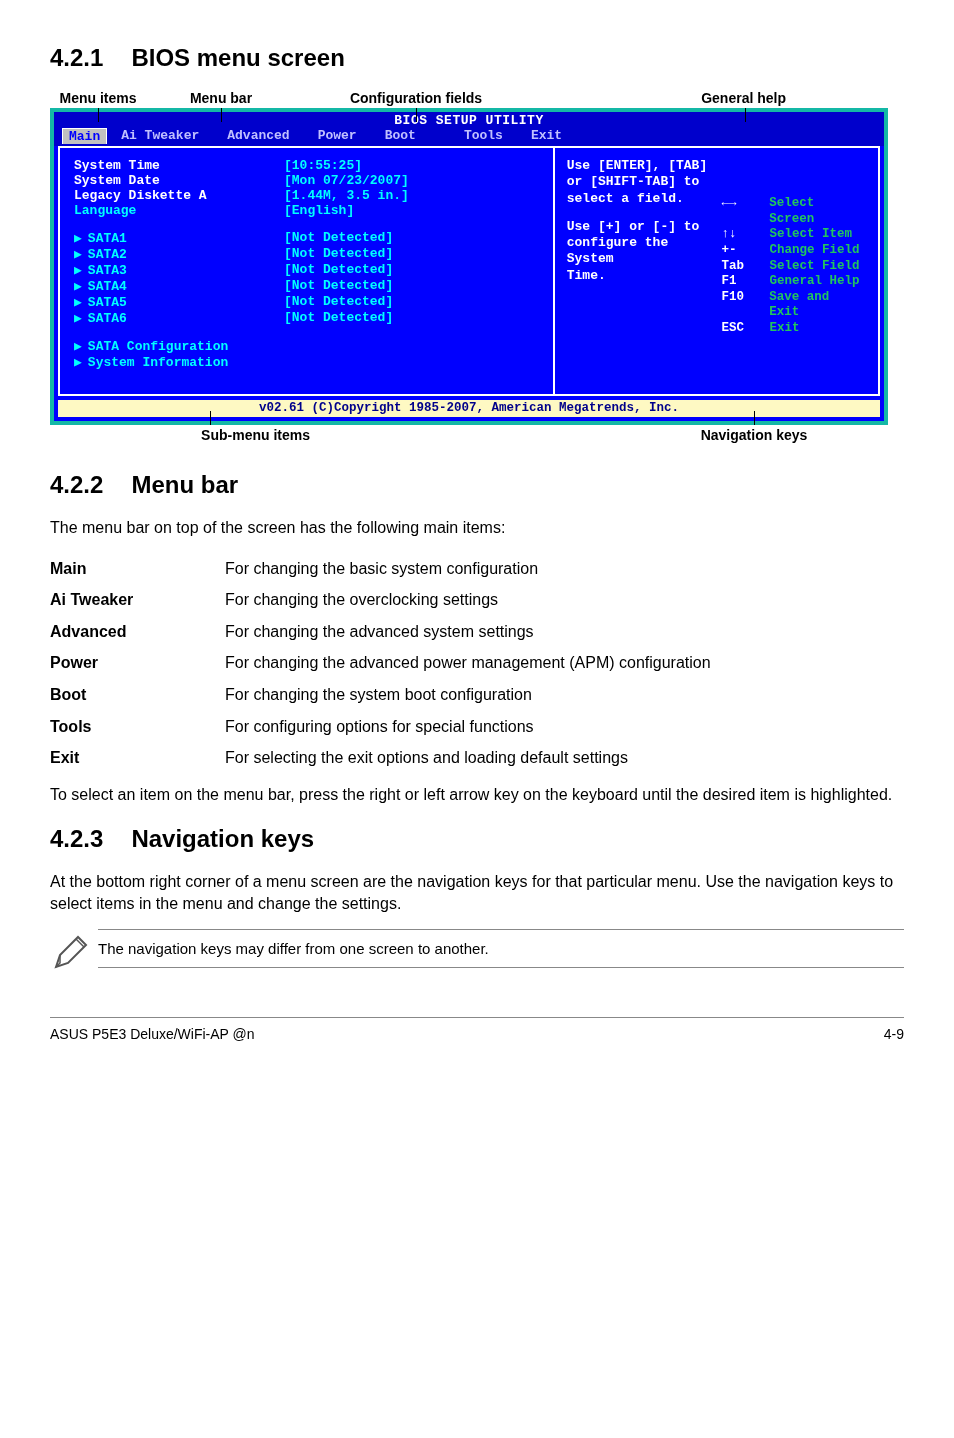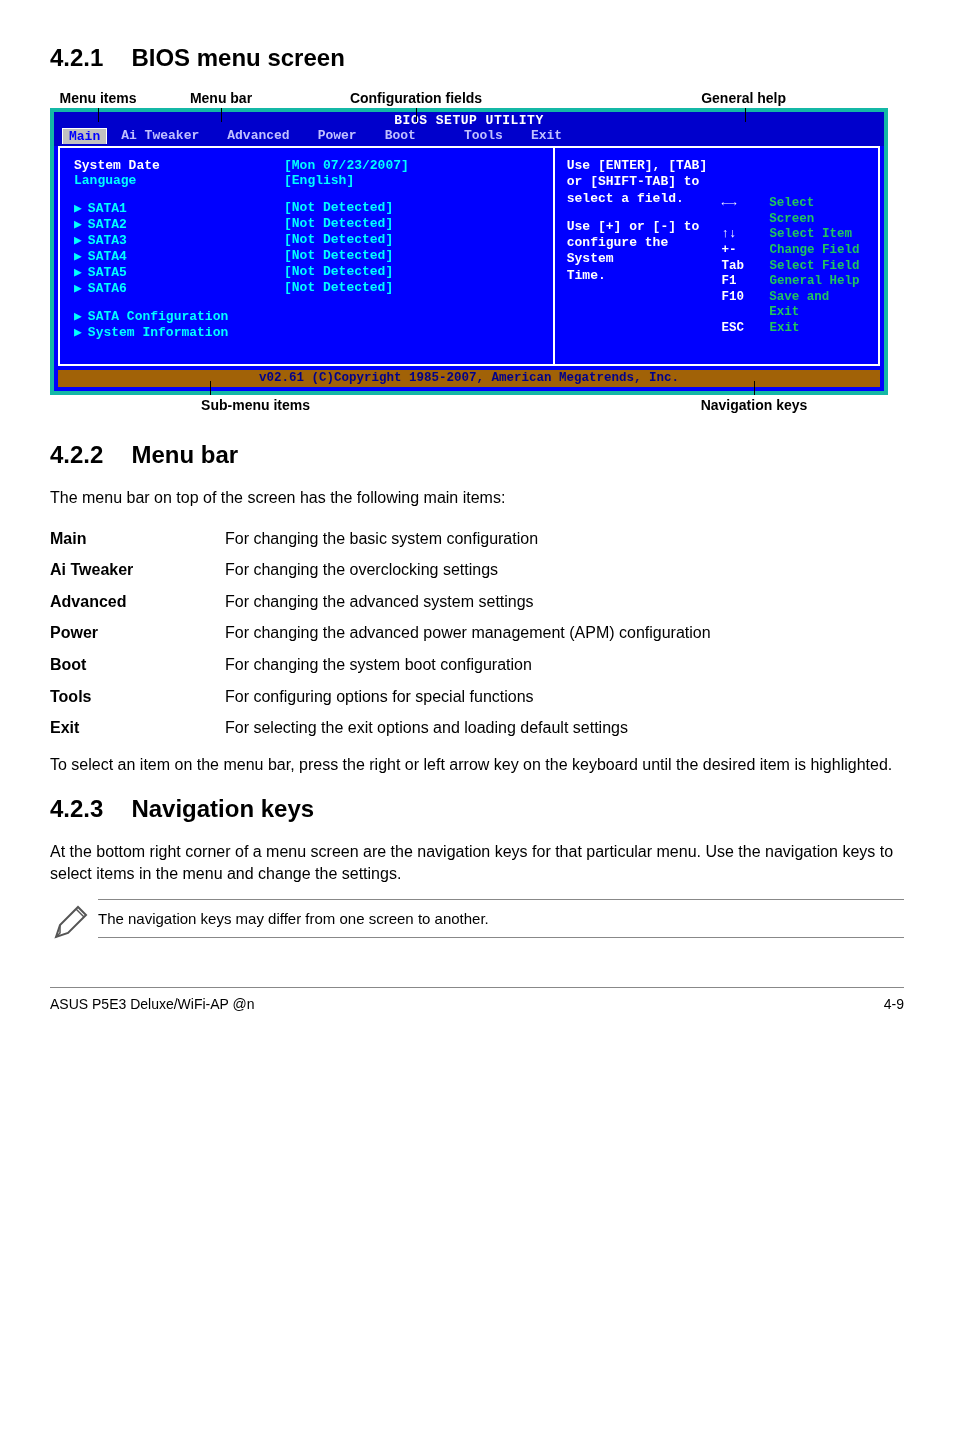--- a/index.html
+++ b/index.html
@@ -93,21 +93,21 @@
   .help-top { color: #fff; line-height: 1.25; }
   .help-keys {
     margin-top: 38px;
     line-height: 1.25;
     font-size: 12.5px;
   }
   .help-keys .krow { display: flex; }
   .help-keys .k { width: 48px; color: #fff; }
   .help-keys .d { color: #22c55e; }
   .bios-footer {
-    background: #a16207;
+    background: #fef9c3;
     color: #00008b;
     text-align: center;
     padding: 1px 0 2px 0;
     margin: 0 4px 4px 4px;
     font-size: 12.5px;
   }
   .bottom-labels {
     display: flex;
     font-size: 14px;
     font-weight: bold;
@@ -189,22 +189,30 @@
     <span class="mtab">Ai Tweaker</span>
     <span class="mtab">Advanced</span>
     <span class="mtab">Power</span>
     <span class="mtab">Boot</span>
     <span class="mtab" style="margin-left:20px;">Tools</span>
     <span class="mtab">Exit</span>
   </div>
   <div class="bios-body">
     <div class="bios-left">
       <div class="bios-row">
+          <span class="lbl">System Time</span>
+          <span class="val">[10:55:25]</span>
+        </div>
+      <div class="bios-row">
           <span class="lbl">System Date</span>
           <span class="val">[Mon 07/23/2007]</span>
+        </div>
+      <div class="bios-row">
+          <span class="lbl">Legacy Diskette A</span>
+          <span class="val">[1.44M, 3.5 in.]</span>
         </div>
       <div class="bios-row">
           <span class="lbl cyan">Language</span>
           <span class="val">[English]</span>
         </div>
       <div style="height:12px;"></div>
       <div class="bios-row">
           <span class="lbl cyan"><span class="tri">▶</span><span>SATA1</span></span>
           <span class="val">[Not Detected]</span>
         </div>

